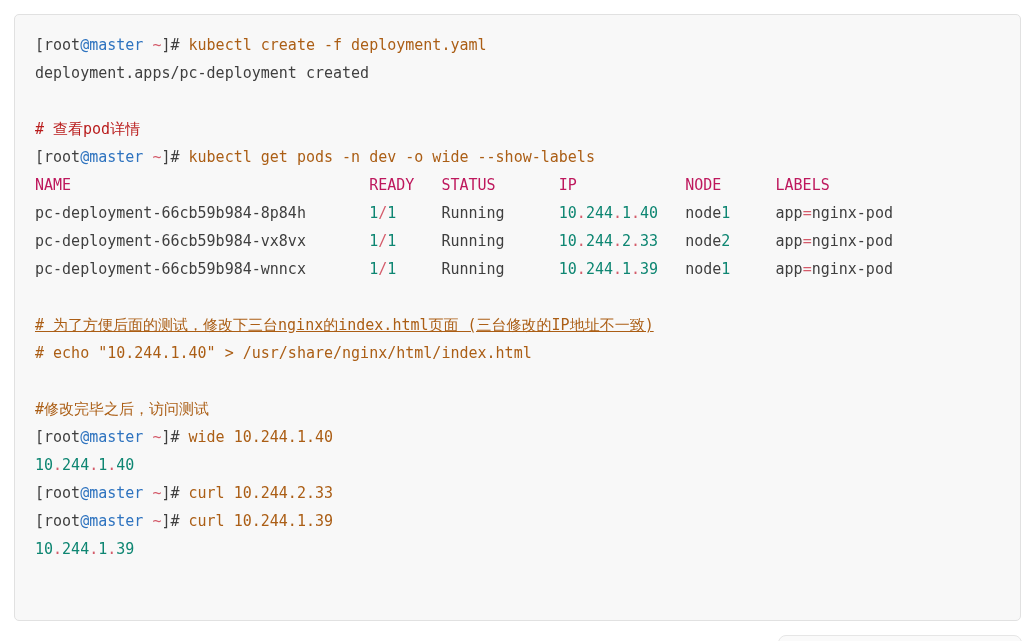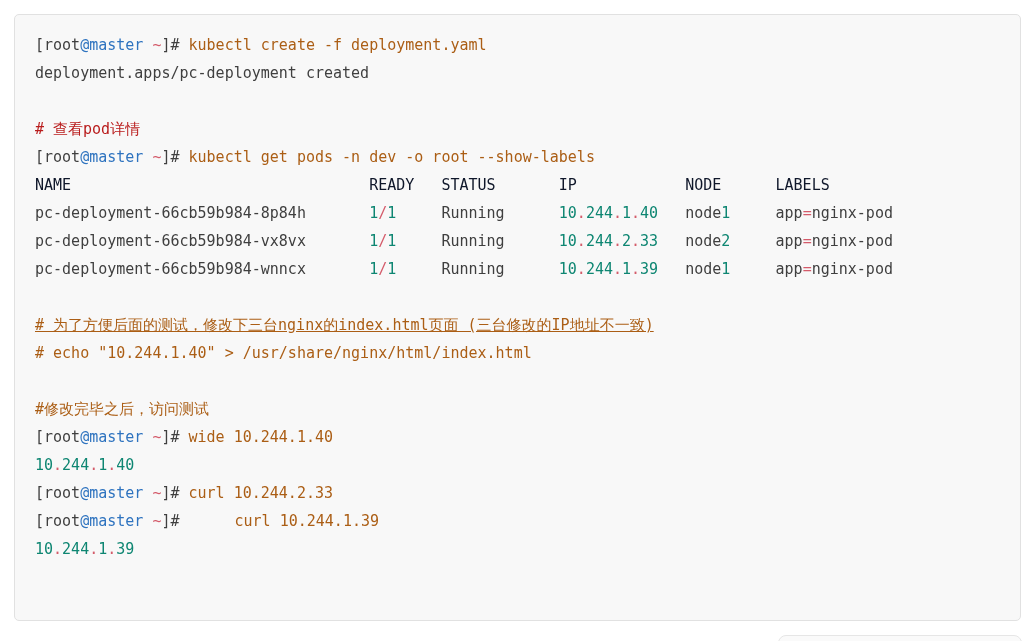--- a/index.html
+++ b/index.html
@@ -19,30 +19,30 @@
   }
 </style>
 </head>
 <body style="background: rgb(255, 255, 255);">
 
 <div class="code-block" style="background: rgb(248, 248, 248); border-color: rgb(225, 225, 225);">
     <div class="line"><span style="color: rgb(63, 63, 63);">[root</span><span style="color: rgb(46, 115, 191);">@master</span><span style="color: rgb(63, 63, 63);"> </span><span style="color: rgb(212, 91, 106);">~</span><span style="color: rgb(63, 63, 63);">]# </span><span style="color: rgb(171, 94, 21);">kubectl create -f deployment.yaml</span></div>
     <div class="line"><span style="color: rgb(63, 63, 63);">deployment.apps/pc-deployment created</span></div>
     <div class="line"></div>
     <div class="line"><span style="color: #b91c1c;"># 查看pod详情</span></div>
-    <div class="line"><span style="color: rgb(63, 63, 63);">[root</span><span style="color: rgb(46, 115, 191);">@master</span><span style="color: rgb(63, 63, 63);"> </span><span style="color: rgb(212, 91, 106);">~</span><span style="color: rgb(63, 63, 63);">]# </span><span style="color: rgb(171, 94, 21);">kubectl get pods -n dev -o root --show-labels</span></div>
-    <div class="line"><span style="color: #0f172a;">NAME                                 READY   STATUS       IP            NODE      LABELS</span></div>
+    <div class="line"><span style="color: rgb(63, 63, 63);">[root</span><span style="color: rgb(46, 115, 191);">@master</span><span style="color: rgb(63, 63, 63);"> </span><span style="color: rgb(212, 91, 106);">~</span><span style="color: rgb(63, 63, 63);">]# </span><span style="color: rgb(171, 94, 21);">kubectl get pods -n dev -o wide --show-labels</span></div>
+    <div class="line"><span style="color: #be185d;">NAME                                 READY   STATUS       IP            NODE      LABELS</span></div>
     <div class="line"><span style="color: rgb(63, 63, 63);">pc-deployment-66cb59b984-8p84h       </span><span style="color: rgb(14, 134, 114);">1</span><span style="color: rgb(212, 91, 106);">/</span><span style="color: rgb(14, 134, 114);">1</span><span style="color: rgb(63, 63, 63);">     Running      </span><span style="color: rgb(14, 134, 114);">10</span><span style="color: rgb(212, 91, 106);">.</span><span style="color: rgb(14, 134, 114);">244</span><span style="color: rgb(212, 91, 106);">.</span><span style="color: rgb(14, 134, 114);">1</span><span style="color: rgb(212, 91, 106);">.</span><span style="color: rgb(14, 134, 114);">40</span><span style="color: rgb(63, 63, 63);">   node</span><span style="color: rgb(14, 134, 114);">1</span><span style="color: rgb(63, 63, 63);">     app</span><span style="color: rgb(212, 91, 106);">=</span><span style="color: rgb(63, 63, 63);">nginx-pod</span></div>
     <div class="line"><span style="color: rgb(63, 63, 63);">pc-deployment-66cb59b984-vx8vx       </span><span style="color: rgb(14, 134, 114);">1</span><span style="color: rgb(212, 91, 106);">/</span><span style="color: rgb(14, 134, 114);">1</span><span style="color: rgb(63, 63, 63);">     Running      </span><span style="color: rgb(14, 134, 114);">10</span><span style="color: rgb(212, 91, 106);">.</span><span style="color: rgb(14, 134, 114);">244</span><span style="color: rgb(212, 91, 106);">.</span><span style="color: rgb(14, 134, 114);">2</span><span style="color: rgb(212, 91, 106);">.</span><span style="color: rgb(14, 134, 114);">33</span><span style="color: rgb(63, 63, 63);">   node</span><span style="color: rgb(14, 134, 114);">2</span><span style="color: rgb(63, 63, 63);">     app</span><span style="color: rgb(212, 91, 106);">=</span><span style="color: rgb(63, 63, 63);">nginx-pod</span></div>
     <div class="line"><span style="color: rgb(63, 63, 63);">pc-deployment-66cb59b984-wnncx       </span><span style="color: rgb(14, 134, 114);">1</span><span style="color: rgb(212, 91, 106);">/</span><span style="color: rgb(14, 134, 114);">1</span><span style="color: rgb(63, 63, 63);">     Running      </span><span style="color: rgb(14, 134, 114);">10</span><span style="color: rgb(212, 91, 106);">.</span><span style="color: rgb(14, 134, 114);">244</span><span style="color: rgb(212, 91, 106);">.</span><span style="color: rgb(14, 134, 114);">1</span><span style="color: rgb(212, 91, 106);">.</span><span style="color: rgb(14, 134, 114);">39</span><span style="color: rgb(63, 63, 63);">   node</span><span style="color: rgb(14, 134, 114);">1</span><span style="color: rgb(63, 63, 63);">     app</span><span style="color: rgb(212, 91, 106);">=</span><span style="color: rgb(63, 63, 63);">nginx-pod</span></div>
     <div class="line"></div>
     <div class="line"><span style="color: rgb(171, 94, 21); text-decoration: underline;"># 为了方便后面的测试，修改下三台nginx的index.html页面 (三台修改的IP地址不一致)</span></div>
     <div class="line"><span style="color: rgb(171, 94, 21);"># echo "10.244.1.40" &gt; /usr/share/nginx/html/index.html</span></div>
     <div class="line"></div>
     <div class="line"><span style="color: rgb(171, 94, 21);">#修改完毕之后，访问测试</span></div>
     <div class="line"><span style="color: rgb(63, 63, 63);">[root</span><span style="color: rgb(46, 115, 191);">@master</span><span style="color: rgb(63, 63, 63);"> </span><span style="color: rgb(212, 91, 106);">~</span><span style="color: rgb(63, 63, 63);">]# </span><span style="color: rgb(171, 94, 21);">wide 10.244.1.40</span></div>
     <div class="line"><span style="color: rgb(14, 134, 114);">10</span><span style="color: rgb(212, 91, 106);">.</span><span style="color: rgb(14, 134, 114);">244</span><span style="color: rgb(212, 91, 106);">.</span><span style="color: rgb(14, 134, 114);">1</span><span style="color: rgb(212, 91, 106);">.</span><span style="color: rgb(14, 134, 114);">40</span></div>
     <div class="line"><span style="color: rgb(63, 63, 63);">[root</span><span style="color: rgb(46, 115, 191);">@master</span><span style="color: rgb(63, 63, 63);"> </span><span style="color: rgb(212, 91, 106);">~</span><span style="color: rgb(63, 63, 63);">]# </span><span style="color: rgb(171, 94, 21);">curl 10.244.2.33</span></div>
-    <div class="line"><span style="color: rgb(63, 63, 63);">[root</span><span style="color: rgb(46, 115, 191);">@master</span><span style="color: rgb(63, 63, 63);"> </span><span style="color: rgb(212, 91, 106);">~</span><span style="color: rgb(63, 63, 63);">]# </span><span style="color: rgb(171, 94, 21); margin-left: 46px;">curl 10.244.1.39</span></div>
+    <div class="line"><span style="color: rgb(63, 63, 63);">[root</span><span style="color: rgb(46, 115, 191);">@master</span><span style="color: rgb(63, 63, 63);"> </span><span style="color: rgb(212, 91, 106);">~</span><span style="color: rgb(63, 63, 63);">]# </span><span style="color: rgb(171, 94, 21);">curl 10.244.1.39</span></div>
     <div class="line"><span style="color: rgb(14, 134, 114);">10</span><span style="color: rgb(212, 91, 106);">.</span><span style="color: rgb(14, 134, 114);">244</span><span style="color: rgb(212, 91, 106);">.</span><span style="color: rgb(14, 134, 114);">1</span><span style="color: rgb(212, 91, 106);">.</span><span style="color: rgb(14, 134, 114);">39</span></div>
   </div>
 
 <div class="next-block" style="background: rgb(250, 250, 250); border-color: rgb(230, 230, 230);"></div>
 
 </body></html>

